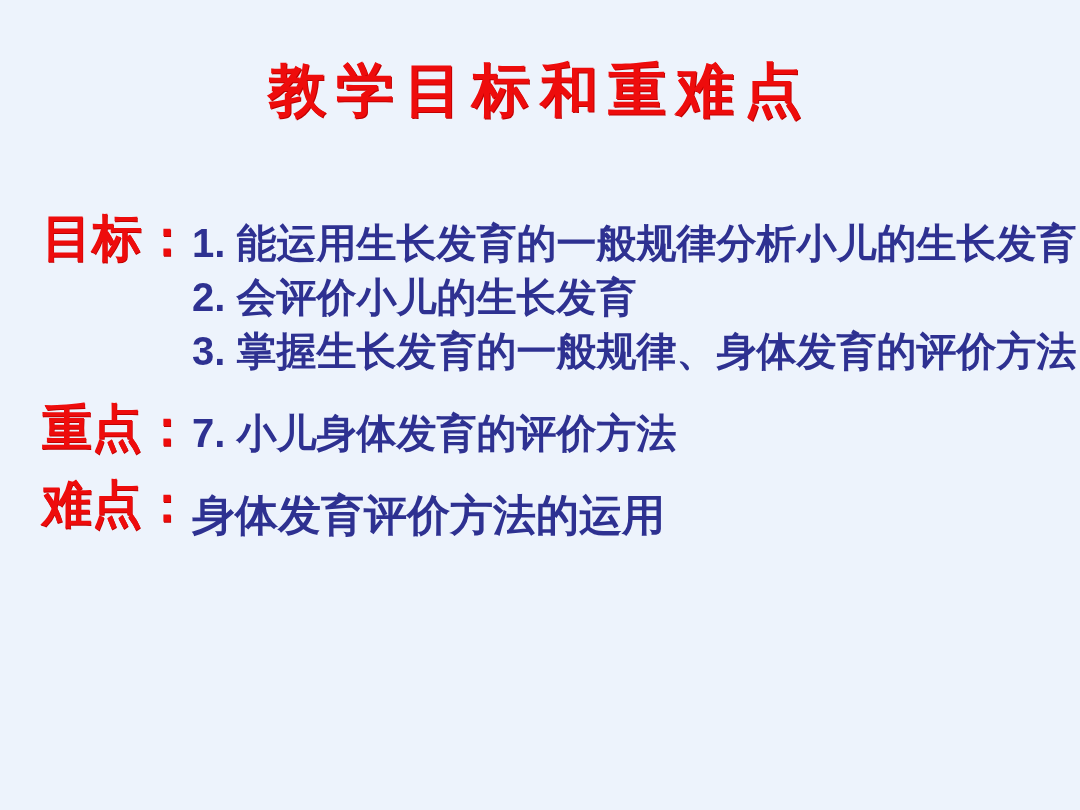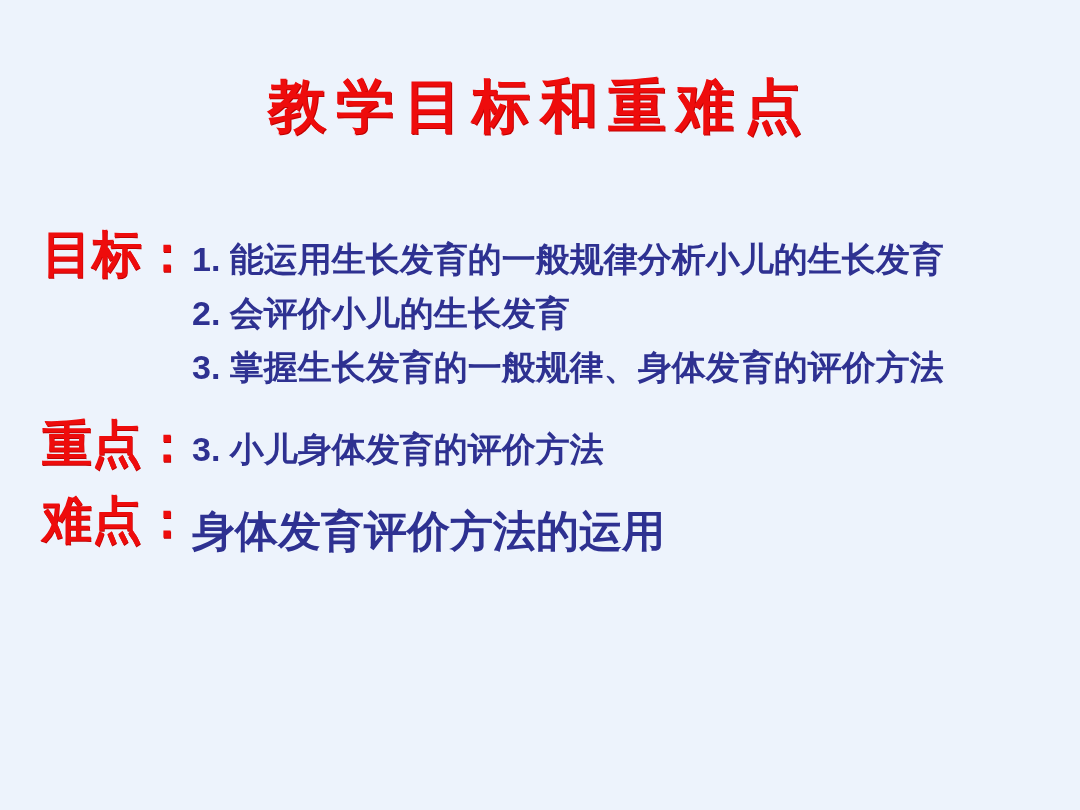--- a/index.html
+++ b/index.html
@@ -15,21 +15,21 @@
   }
   .slide {
     position: relative;
     width: 1080px;
     height: 810px;
     background: #edf3fc;
     box-sizing: border-box;
   }
   .title {
     margin: 0;
-    padding-top: 68px;
+    padding-top: 52px;
     text-align: center;
     font-size: 58px;
     font-weight: 900;
     letter-spacing: 10px;
     color: #ee0c0c;
     text-shadow: 1px 1px 0 #c00000;
   }
   .sections {
     margin-top: 80px;
   }
@@ -46,21 +46,21 @@
     font-weight: 900;
     color: #ee0c0c;
     white-space: nowrap;
     text-shadow: 0.5px 0.5px 0 #c00000;
     text-align: right;
   }
   .section-items {
     padding-top: 6px;
   }
   .list-item {
-    font-size: 34px;
+    font-size: 40px;
     line-height: 54px;
     font-weight: 700;
     color: #2e3191;
     white-space: nowrap;
   }
   
   .section-goals   { margin-bottom: 22px; }
   .section-keys    { margin-bottom: 16px; }
   .section-hard .section-items { padding-top: 12px; }
   .section-hard .list-item { font-size: 43px; }
@@ -78,21 +78,21 @@
       <div class="section-items">
         <div class="list-item">1. 能运用生长发育的一般规律分析小儿的生长发育</div>
         <div class="list-item">2. 会评价小儿的生长发育</div>
         <div class="list-item">3. 掌握生长发育的一般规律、身体发育的评价方法</div>
       </div>
     </div>
 
     <div class="section section-keys">
       <div class="section-label">重点：</div>
       <div class="section-items">
-        <div class="list-item">3. 小儿身体发育的评价方法</div>
+        <div class="list-item">7. 小儿身体发育的评价方法</div>
       </div>
     </div>
 
     <div class="section section-hard">
       <div class="section-label">难点：</div>
       <div class="section-items">
         <div class="list-item">身体发育评价方法的运用</div>
       </div>
     </div>
 

